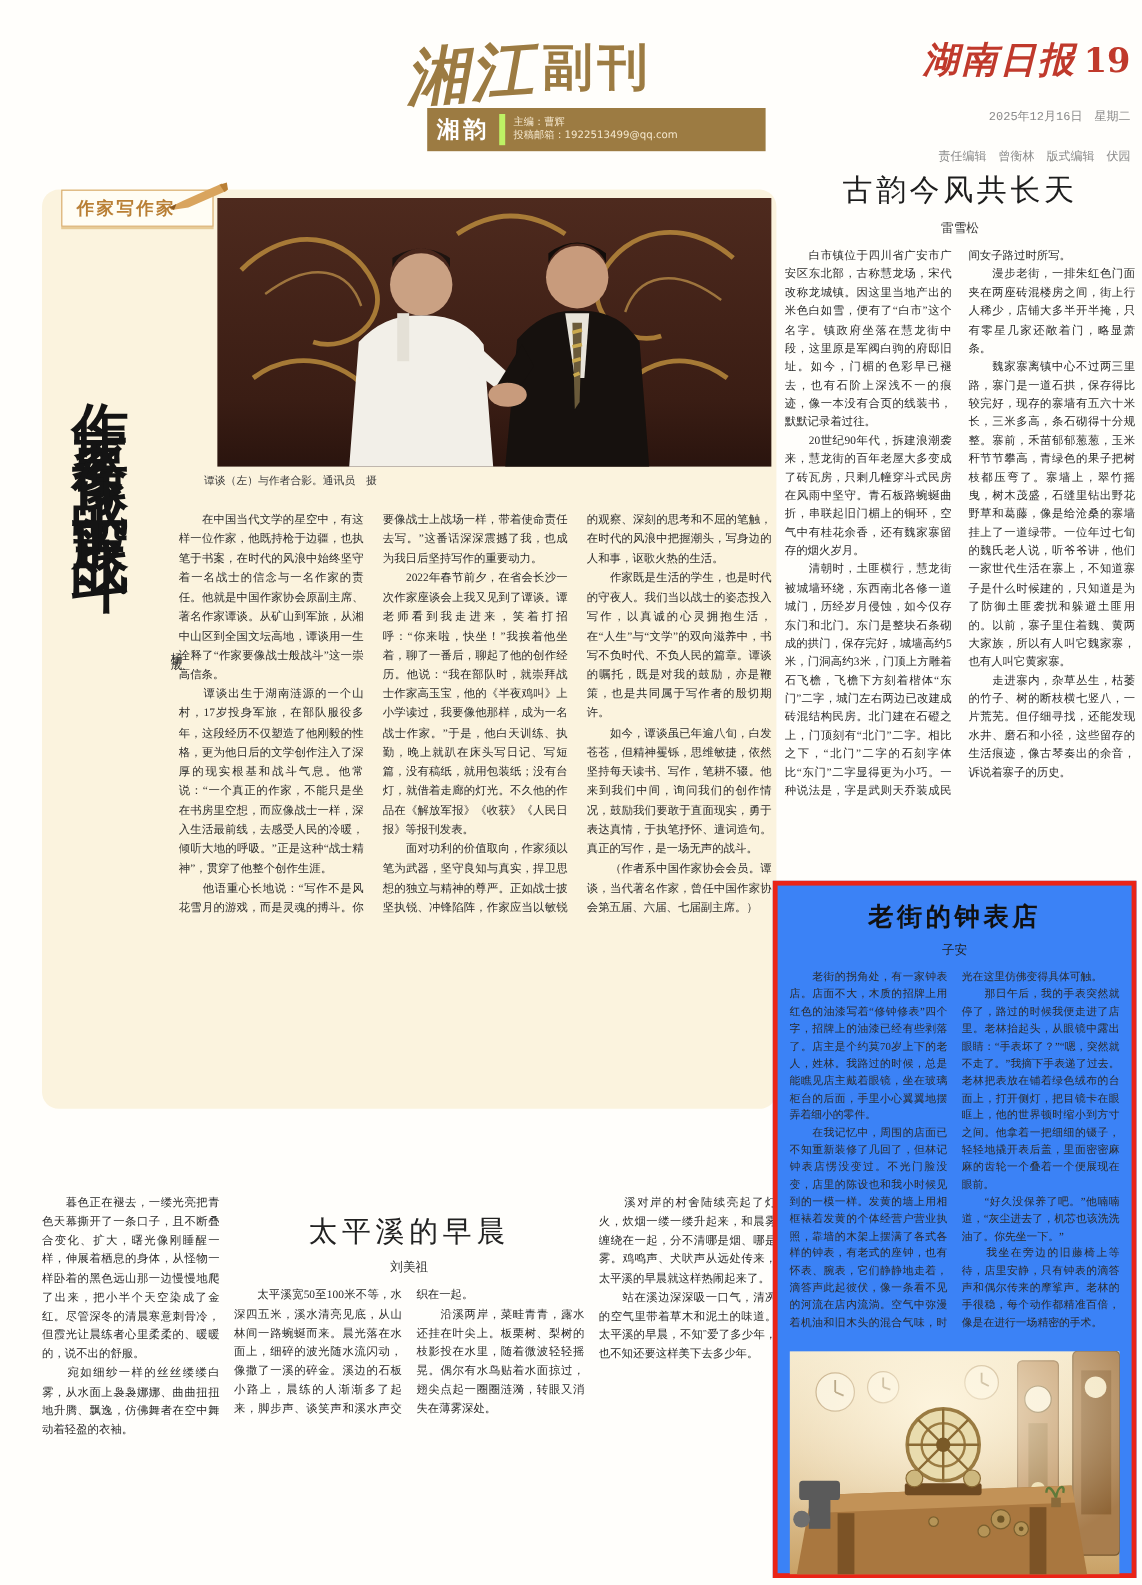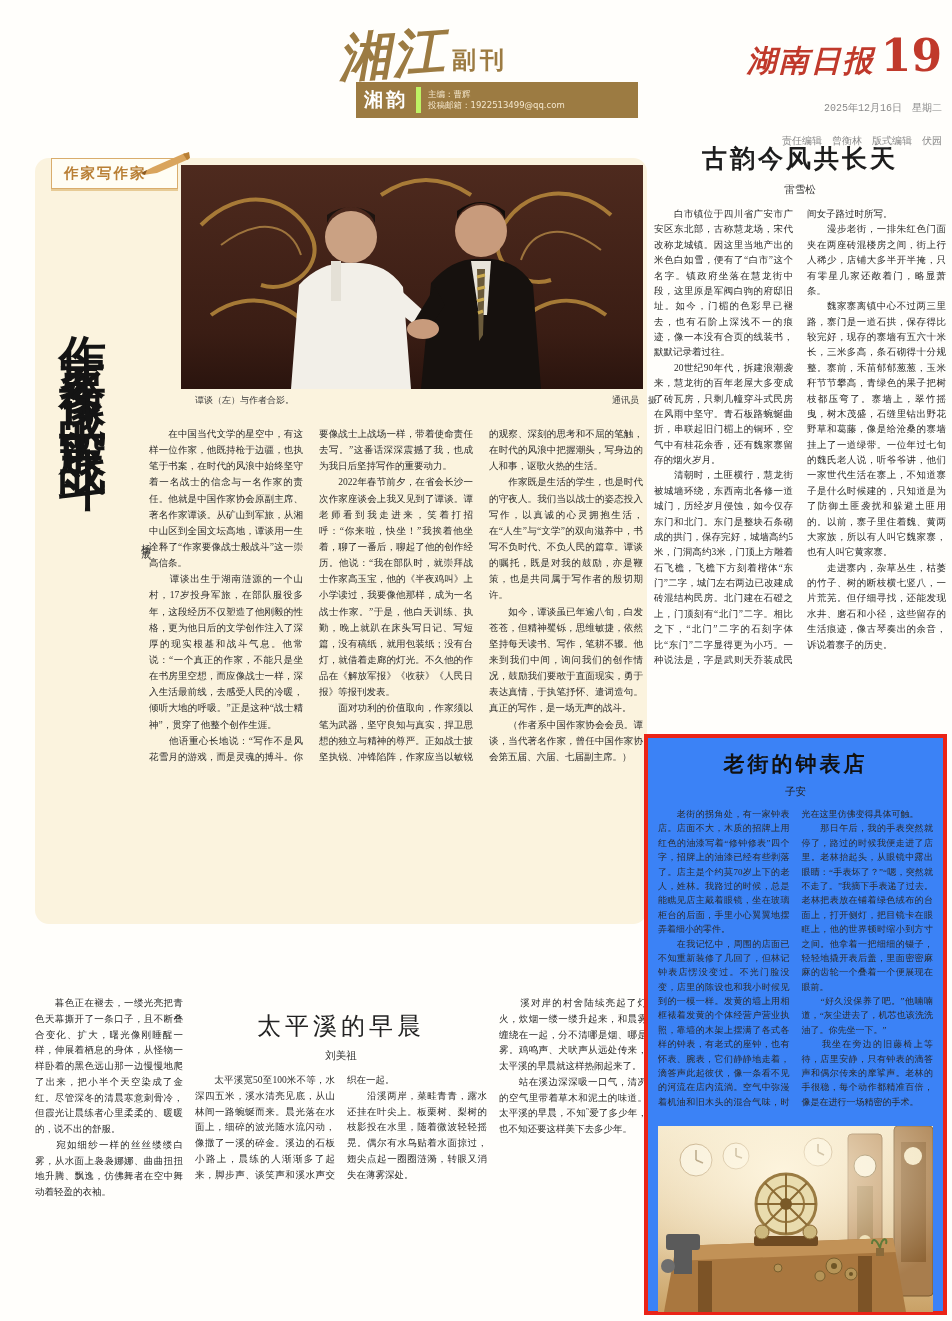--- a/index.html
+++ b/index.html
@@ -4,69 +4,69 @@
 <style>
   * { margin:0; padding:0; box-sizing:border-box; }
   body { background:#e9e6e0; font-family:"Liberation Serif","DejaVu Serif",serif; }
   .page { position:relative; width:952px; height:1321px; background:#fffefb; margin:0 auto; overflow:hidden; }
 
   
   .masthead { position:absolute; left:338px; top:28px; width:320px; color:#9c7b42; }
   .mast-script { display:flex; align-items:flex-end; gap:6px; }
   .mast-xj { font-size:52px; font-weight:bold; font-style:italic; letter-spacing:2px; line-height:1;
              font-family:"DejaVu Serif",serif; transform:rotate(-4deg); }
-  .mast-fk { font-size:24px; font-weight:bold; font-family:Liberation Serif, serif; letter-spacing:4px; padding-bottom:4px; }
+  .mast-fk { font-size:42px; font-weight:bold; font-family:Liberation Serif, serif; letter-spacing:4px; padding-bottom:4px; }
   .mast-bar { margin-top:2px; margin-left:18px; width:282px; height:36px; background:#9c7b42; display:flex; align-items:center; }
   .mast-badge { color:#fff; font-weight:bold; font-size:19px; letter-spacing:3px; padding:0 8px;
                 border-right:5px solid #bef264; font-family:"DejaVu Sans",sans-serif; }
   .mast-contact { color:#f4e7cd; font-size:8.5px; line-height:1.35; padding-left:7px; font-family:"DejaVu Sans",sans-serif; }
 
   .paper-head { position:absolute; right:10px; top:30px; text-align:right; }
   .paper-name { color:#c0392b; font-size:30px; font-weight:bold; font-style:italic; letter-spacing:2px;
                 font-family:"DejaVu Serif",serif; }
-  .paper-page { color:#c0392b; font-size:44px; font-weight:bold; font-style:normal; margin-left:6px;
+  .paper-page { color:#c0392b; font-size:28px; font-weight:bold; font-style:normal; margin-left:6px;
                 font-family:"DejaVu Serif",serif; }
   .paper-date, .paper-editors { color:#8a8a8a; font-size:10px; margin-top:19px; font-family:Liberation Mono, monospace; }
 
   
   .panel { position:absolute; left:35px; top:158px; width:612px; height:766px; background:#fbf3de; border-radius:14px; }
   .feature-badge { position:absolute; left:16px; top:0; background:#fffdf4; border:1.5px solid #d9ad6d;
                    box-shadow:0 2px 0 #e7cb96; color:#b97f35; font-weight:bold; font-size:14.5px;
                    letter-spacing:2px; padding:5px 30px 5px 12px; font-family:"DejaVu Sans",sans-serif; }
   .pen-icon { position:absolute; right:-14px; top:-8px; }
 
   .vtitle { position:absolute; left:24px; top:140px; height:590px; writing-mode:vertical-rl;
             font-size:47px; font-weight:bold; color:#141414; letter-spacing:16px; line-height:1;
             font-family:"Liberation Serif",serif; }
   .vauthor { position:absolute; left:104px; top:378px; writing-mode:vertical-rl; font-size:9.5px; color:#333; letter-spacing:3px; }
 
   .photo1 { position:absolute; left:146px; top:7px; width:462px; height:224px; overflow:hidden; }
-  .caption-row { position:absolute; left:160px; top:236px; width:462px; display:flex; justify-content:space-between;
-                 font-size:9px; color:#3c3c3c;gap:20px; }
+  .caption-row { position:absolute; left:135px; top:236px; width:462px; display:flex; justify-content:flex-start;
+                 font-size:9px; color:#3c3c3c; }
 
   .a1-body { position:absolute; left:114px; top:268px; width:494px; height:482px; overflow:hidden;
              column-count:3; column-gap:16px; font-size:9.5px; line-height:1.7; color:#2b2b2b;
              text-align:justify; white-space:pre-line; }
 
   
   .a3 { position:absolute; left:35px; top:996px; width:612px; height:372px; }
   .a3-grid { display:flex; gap:12px; height:100%; }
   .a3-col { width:148px; height:100%; overflow:hidden; font-size:9.5px; line-height:1.66; text-align:justify;
             color:#2b2b2b; white-space:pre-line; }
   .a3-mid { width:292px; display:flex; flex-direction:column; }
   .a3-titleblock { text-align:center; padding:14px 0 10px; }
   .a3-title { font-size:24px; color:#222; letter-spacing:4px; font-family:"DejaVu Sans",sans-serif; font-weight:400; }
   .a3-author { font-size:10.5px; color:#333; margin-top:7px; font-family:"DejaVu Sans",sans-serif; }
   .a3-midtext { flex:1; overflow:hidden; column-count:2; column-gap:12px; font-size:9.5px; line-height:1.66;
                 text-align:justify; color:#2b2b2b; white-space:pre-line; }
 
   
   .a2 { position:absolute; left:654px; top:142px; width:292px; height:588px; }
   .a2-title { text-align:center; font-size:25px; letter-spacing:3px; color:#1d1d1d;
-              font-family:"DejaVu Sans",sans-serif; font-weight:700; }
+              font-family:"DejaVu Sans",sans-serif; font-weight:400; }
   .a2-author { text-align:center; font-size:10.5px; color:#333; margin:8px 0 10px; font-family:"DejaVu Sans",sans-serif; }
   .a2-body { height:512px; overflow:hidden; column-count:2; column-gap:14px; font-size:9.5px; line-height:1.62;
              text-align:justify; color:#2b2b2b; white-space:pre-line; }
 
   
   .a4 { position:absolute; left:644px; top:734px; width:303px; height:581px; border:4px solid #ea2417;
         background:#3b82f6; padding:10px 10px 8px; }
   .a4-title { text-align:center; font-size:21px; font-weight:bold; letter-spacing:3px; color:#111;
               font-family:"DejaVu Sans",sans-serif; margin-top:2px; }
   .a4-author { text-align:center; font-size:10.5px; color:#222; margin:7px 0 8px; font-family:"DejaVu Sans",sans-serif; }

